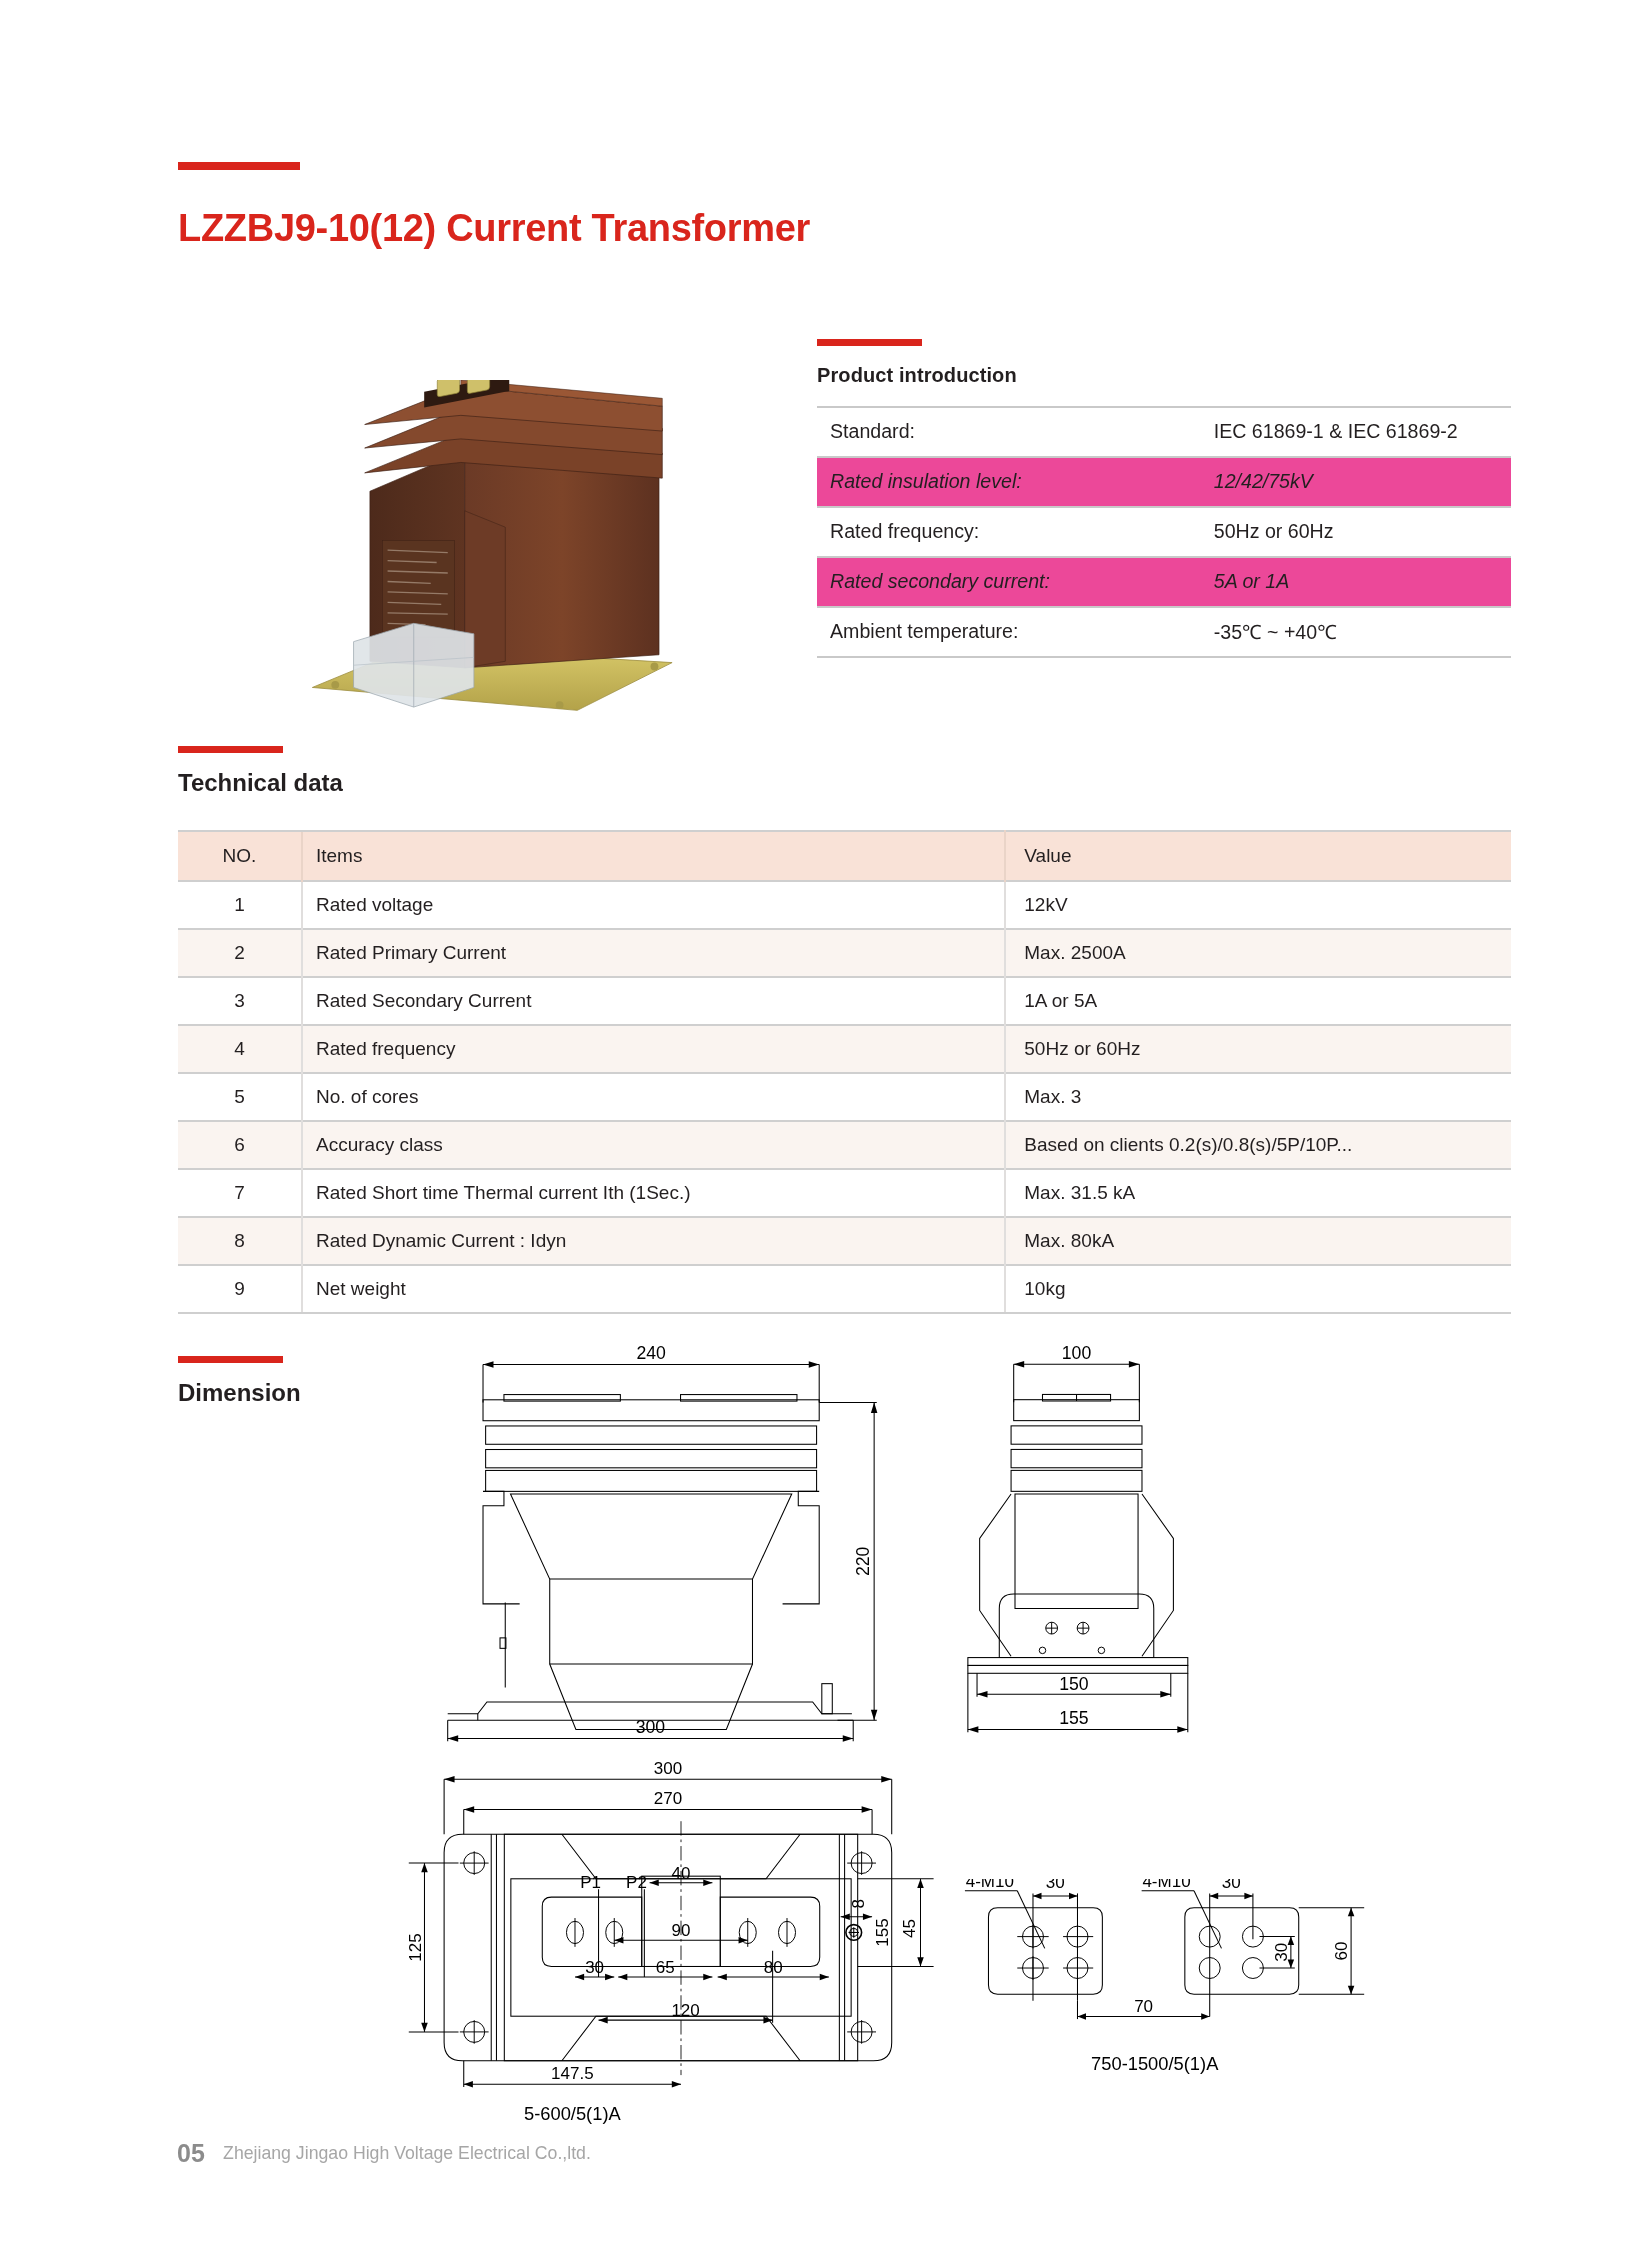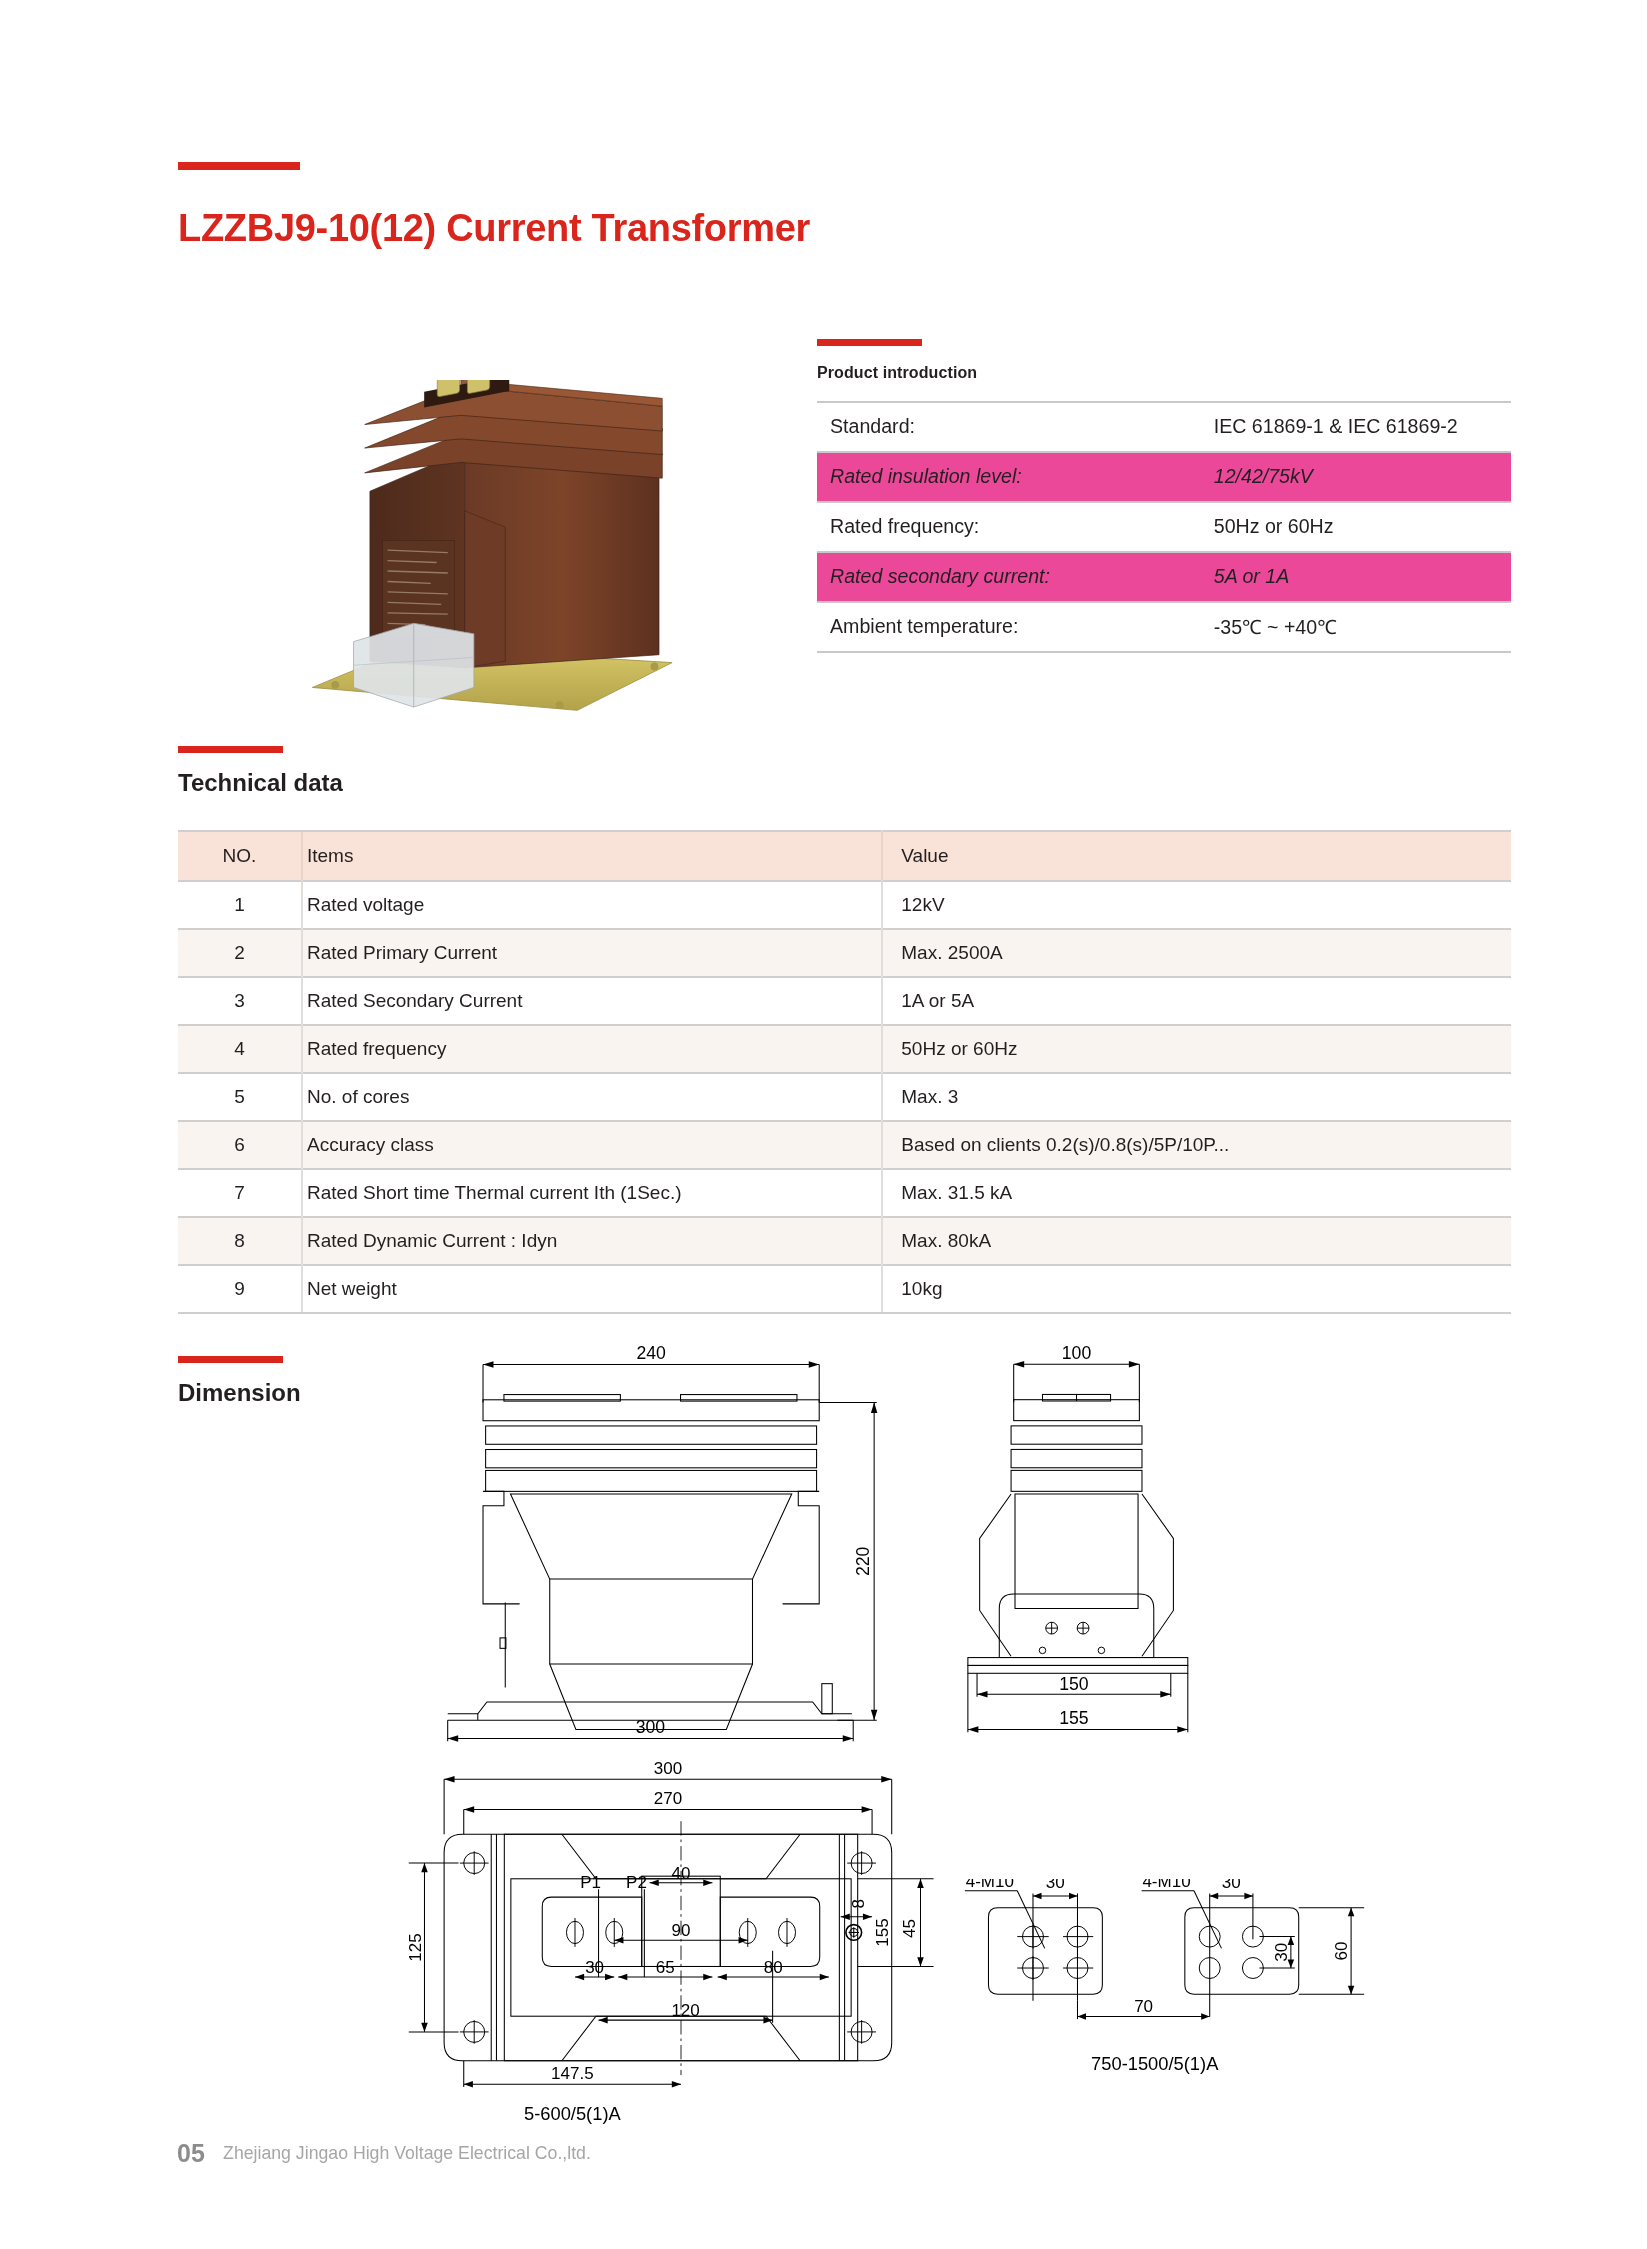--- a/index.html
+++ b/index.html
@@ -31,21 +31,21 @@
   .photo-wrap {
     position: absolute; left: 296px; top: 380px;
     width: 399px; height: 350px;
   }
   .photo-svg { display:block; width: 100%; height: 100%; }
 
   
   .intro-block { position: absolute; left: 817px; top: 339px; width: 694px; }
   .intro-heading {
     margin-top: 18.3px;
-    font-size: 16px; font-weight: bold; letter-spacing: 0.1px;
+    font-size: 20px; font-weight: bold; letter-spacing: 0.1px;
   }
   .intro-table { margin-top: 18.3px; width: 100%; border-collapse: collapse; }
   .intro-table tr { height: 50px; }
   .intro-table td {
     font-size: 19.6px; color: #231f20;
     border-top: 2px solid #c9c9c9;
     padding: 0 0 0 13px;
     vertical-align: middle;
   }
   .intro-table tr:last-child td { border-bottom: 2px solid #c9c9c9; }
@@ -65,21 +65,21 @@
   .tech-table tr { height: 48px; }
   .tech-table th, .tech-table td {
     font-size: 19px; font-weight: normal; color: #231f20;
     border-top: 2px solid #cfcfcf;
     vertical-align: middle;
   }
   .tech-table thead th { background: #f9e2d7; border-top: 2px solid #cfcfcf; height: 50px; }
   .tech-table tbody tr.alt td { background: #faf4f0; }
   .tech-table tbody tr:last-child td { border-bottom: 2px solid #cfcfcf; }
   .col-no { width: 124px; text-align: center; }
-  .col-item { width: 580px; text-align: left; padding-left: 4px;
+  .col-item { width: 703px; text-align: left; padding-left: 13px;
               border-left: 2px solid #e0dedd; border-right: 2px solid #e0dedd; }
   .col-val { text-align: left; padding-left: 18.3px; }
   .tech-table thead th.col-item { border-left-color: #ead4c8; border-right-color: #ead4c8; }
 
   
   .drawings { position: absolute; left: 393px; top: 1342px; width: 1100px; height: 792px; }
   .drawings svg { display: block; }
   .dwg { position: absolute; }
   #dwg-front { left: 39px;  top: 0px; }
   #dwg-side  { left: 550px; top: 0px; }

